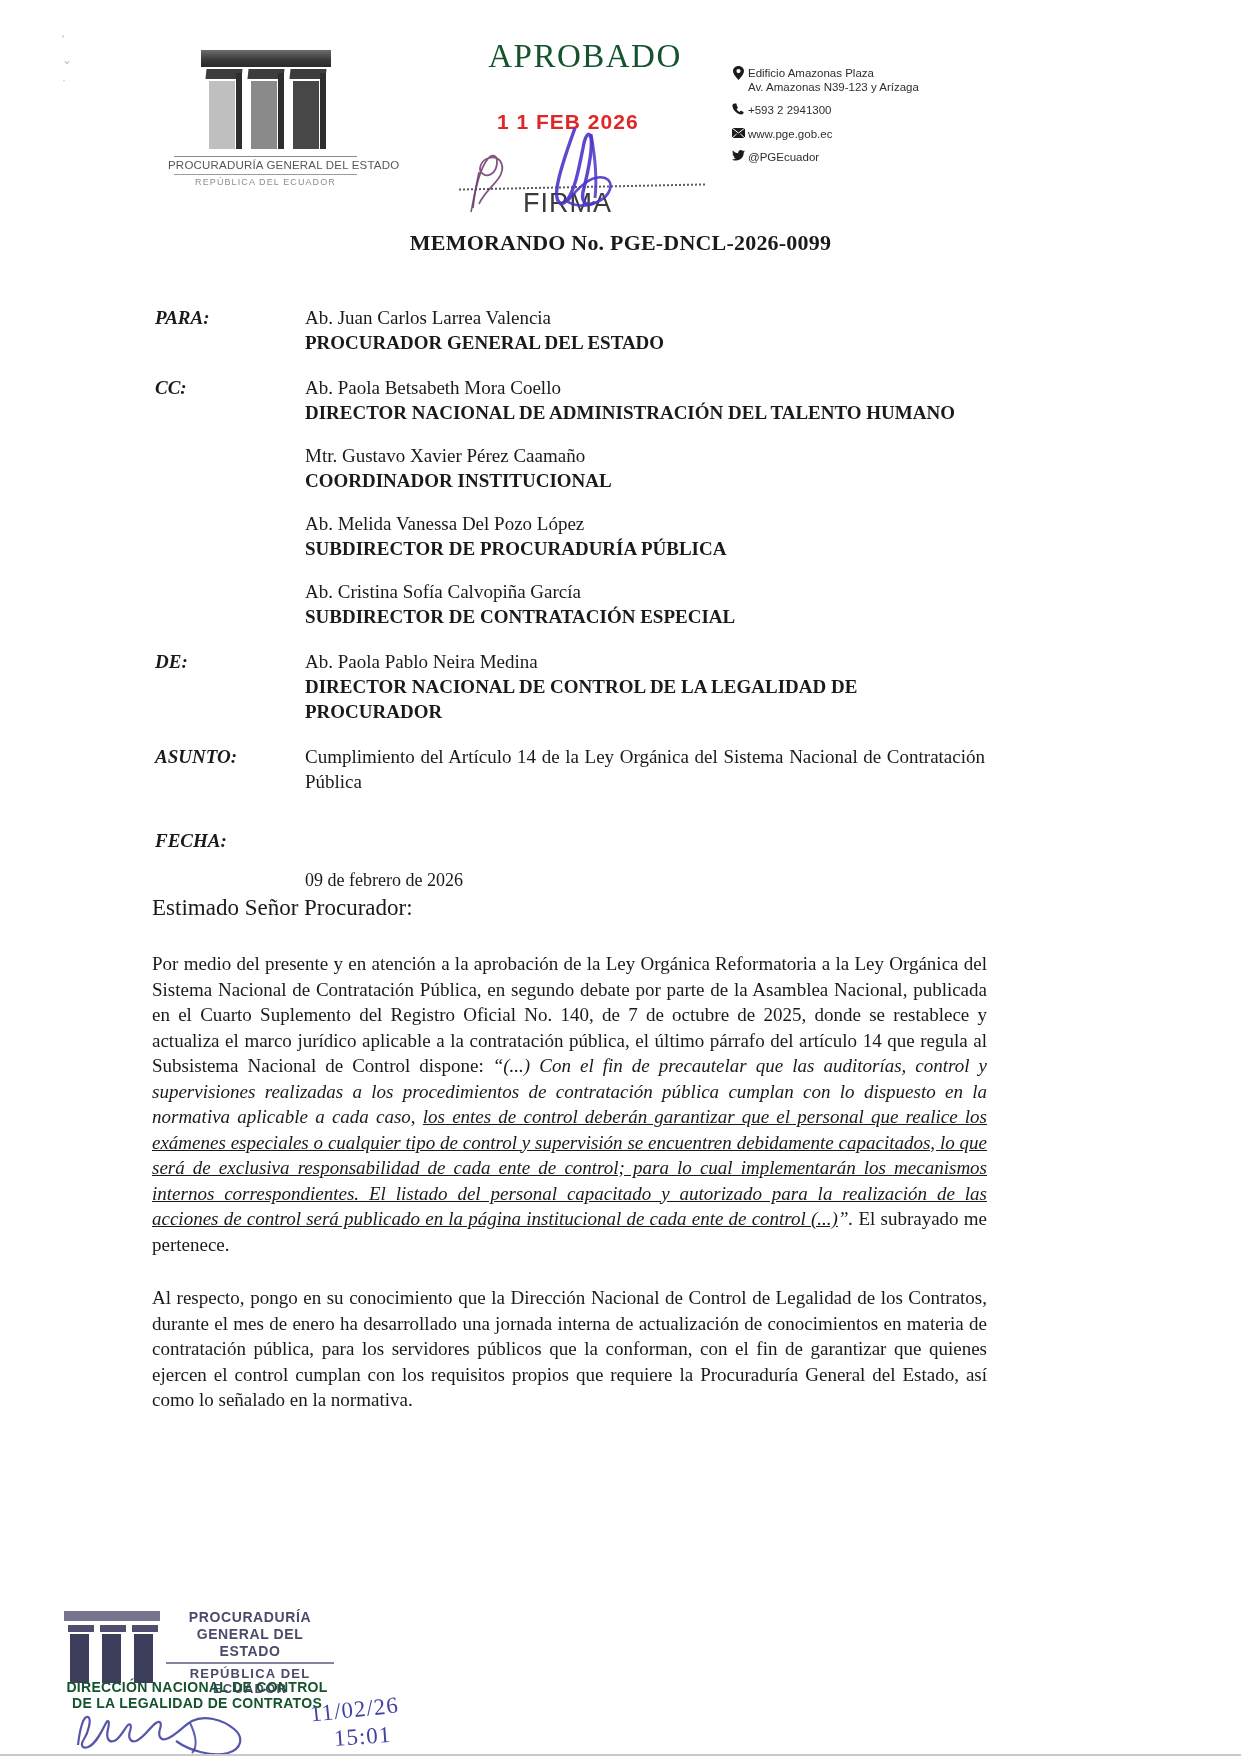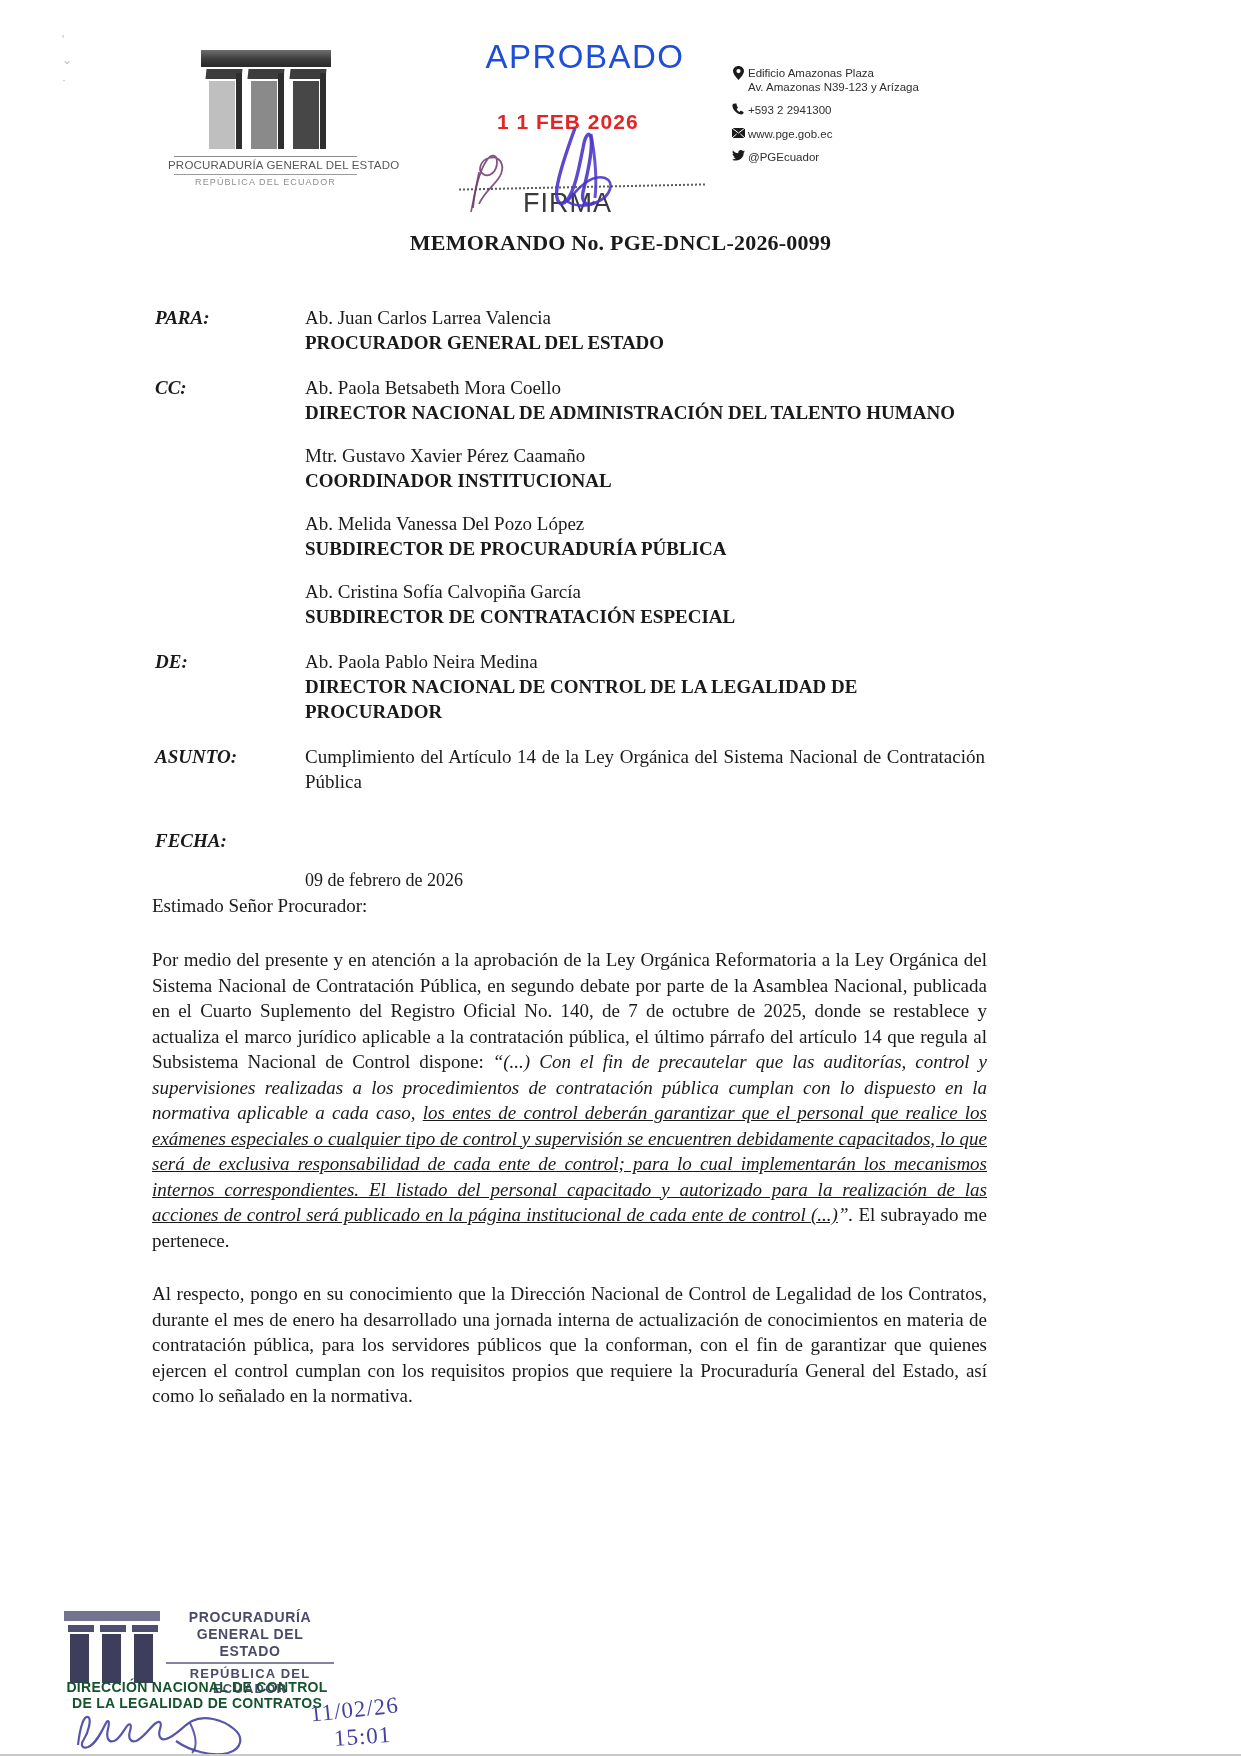--- a/index.html
+++ b/index.html
@@ -114,24 +114,24 @@
 
   
   .stamp {
     position: absolute;
     left: 455px;
     top: 38px;
     width: 260px;
     height: 195px;
   }
   .stamp-title {
-    font-family: Liberation Sans, sans-serif;
+    font-family: Liberation Serif, serif;
     font-size: 33px;
     letter-spacing: 1.5px;
-    color: #1d4ed8;
+    color: #14532d;
     text-align: center;
   }
   .stamp-date {
     position: absolute;
     left: 42px;
     top: 72px;
     font-family: "Liberation Sans", sans-serif;
     font-weight: bold;
     font-size: 21px;
     letter-spacing: 1px;
@@ -234,21 +234,21 @@
   .fecha-text { font-size: 18px; margin-top: 40px; }
 
   
   .body-wrap {
     position: absolute;
     left: 152px;
     top: 895px;
     width: 835px;
   }
   .greeting {
-    font-size: 19px;
+    font-size: 23px;
     margin-bottom: 30px;
   }
   .para {
     font-size: 19px;
     line-height: 25.5px;
     text-align: justify;
     margin-bottom: 28px;
   }
   .quote { font-style: italic; margin-top: 8px; }
   .quote u { text-decoration: underline; }

